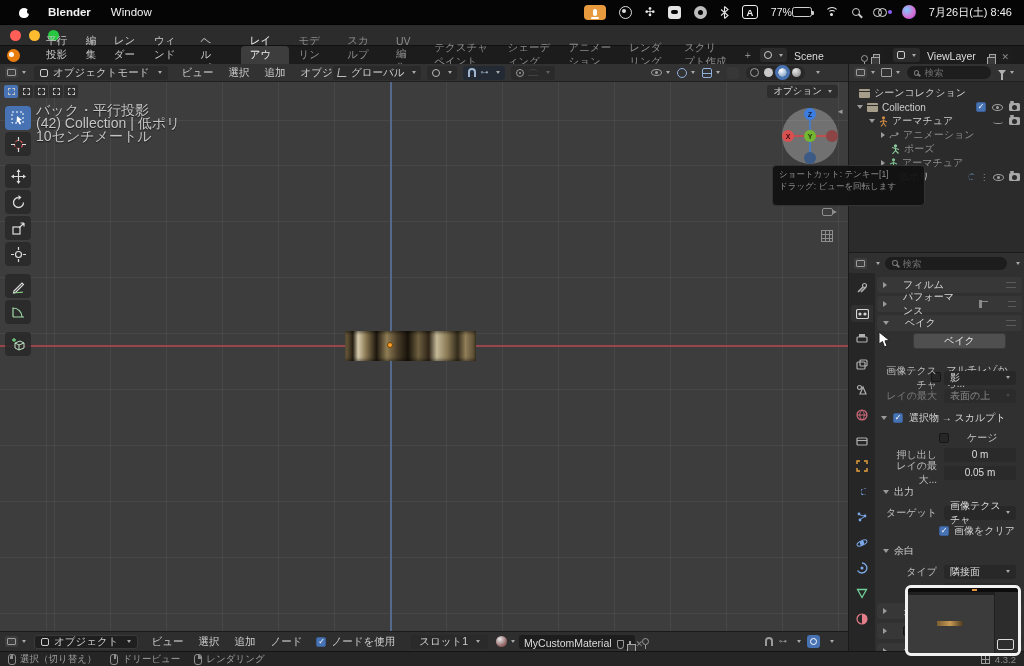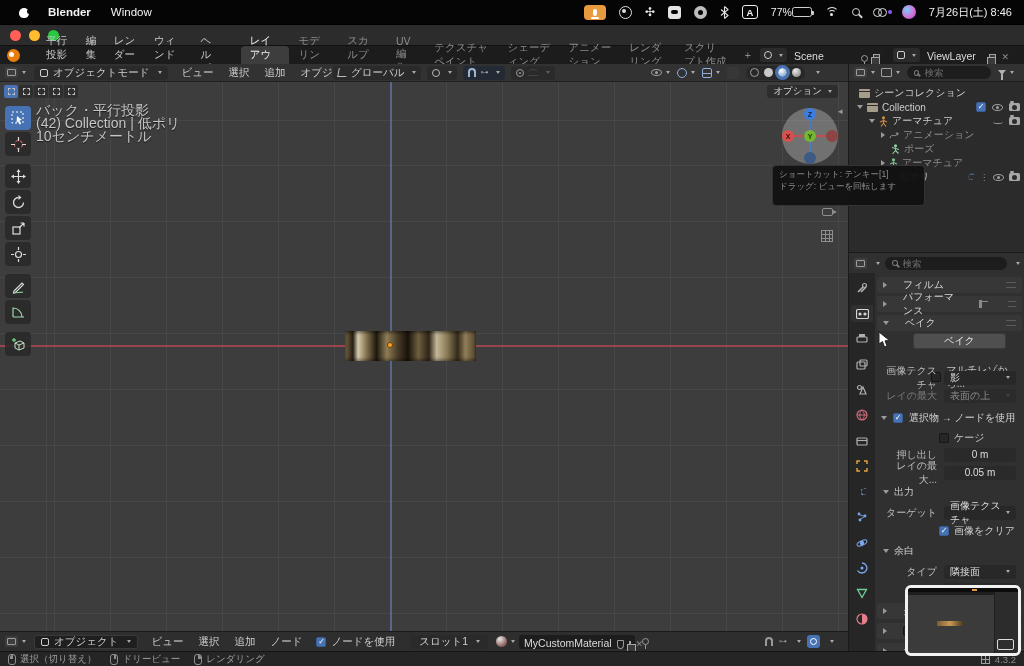--- a/index.html
+++ b/index.html
@@ -681,26 +681,26 @@
     <div class="pr" style="top:115px">
       <span class="plabel" style="opacity:.5">レイの最大</span>
       <span class="fld dis">
           <span>表面の上</span>
           <span class="chv dim"></span>
         </span>
     </div>
     <div class="pr" style="top:137px">
       <span class="tri-d"></span>
       <span class="cbx on" style="margin-left:6px">✓</span>
-      <span style="margin-left:6px;color:#d5d5d5">選択物 → ノードを使用</span>
+      <span style="margin-left:6px;color:#d5d5d5">選択物 → スカルプト</span>
     </div>
     <div class="pr" style="top:157px">
         <span style="width:58px"></span>
         <span class="cbx"></span>
-        <span style="margin-left:5px;color:#c4c4c4">ケージ</span>
+        <span style="margin-left:18px;color:#c4c4c4">ケージ</span>
       </div>
     <div class="pr" style="top:174px">
       <span class="plabel">押し出し</span>
       <span class="fld val" style="background:#2a2a2a">0 m</span>
     </div>
     <div class="pr" style="top:192px">
       <span class="plabel">レイの最大...</span>
       <span class="fld val" style="background:#2a2a2a">0.05 m</span>
     </div>
     <div class="subhead" style="top:212px">

